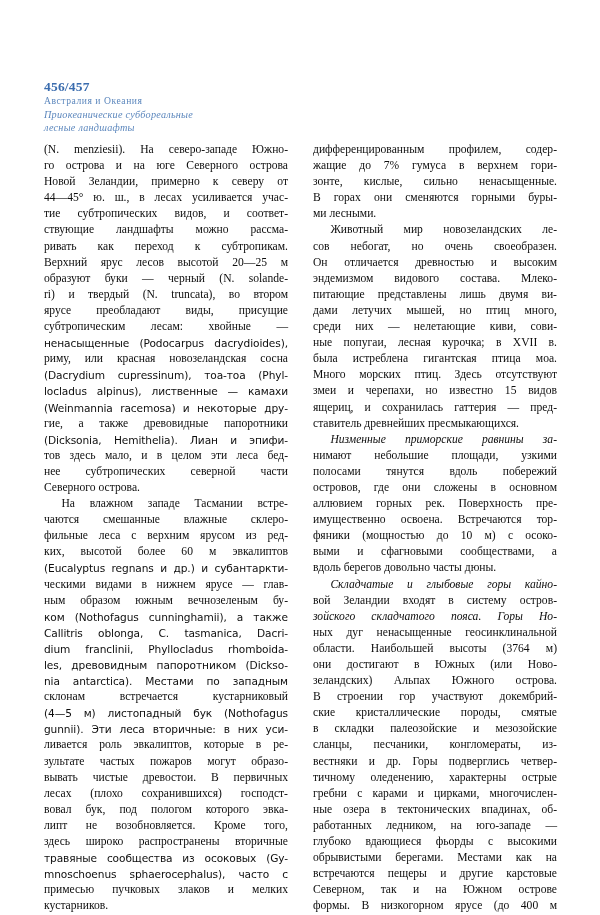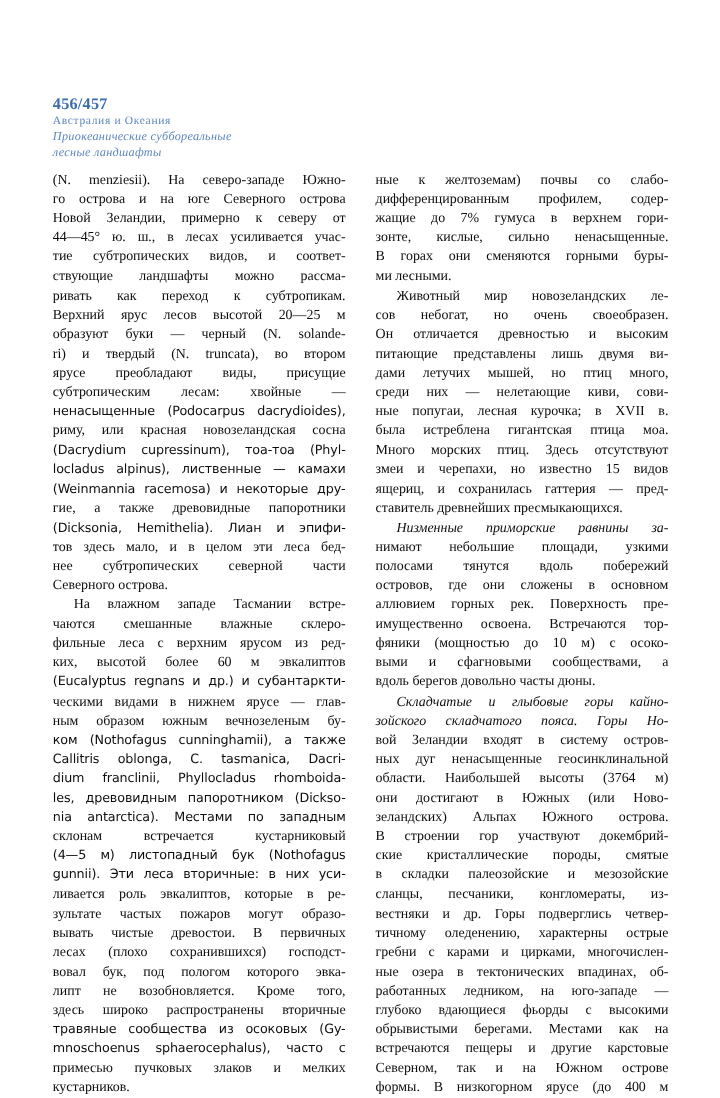--- a/index.html
+++ b/index.html
@@ -179,32 +179,32 @@
     <p class="cont">
       <span class="ln ind">Первичные леса равнин и низкогорий</span>
 
     </p>
 
   </div>
 
   <div class="col col-right">
 
     <p class="cont">
-      <span class="ln">ные к желтоземам) почвы со слабо-</span>
       <span class="ln">дифференцированным профилем, содер-</span>
       <span class="ln">жащие до 7% гумуса в верхнем гори-</span>
       <span class="ln">зонте, кислые, сильно ненасыщенные.</span>
       <span class="ln">В горах они сменяются горными буры-</span>
       <span class="ln last">ми лесными.</span>
     </p>
 
     <p class="cont">
       <span class="ln ind">Животный мир новозеландских ле-</span>
       <span class="ln">сов небогат, но очень своеобразен.</span>
       <span class="ln">Он отличается древностью и высоким</span>
+      <span class="ln">эндемизмом видового состава. Млеко-</span>
       <span class="ln">питающие представлены лишь двумя ви-</span>
       <span class="ln">дами летучих мышей, но птиц много,</span>
       <span class="ln">среди них — нелетающие киви, сови-</span>
       <span class="ln">ные попугаи, лесная курочка; в XVII в.</span>
       <span class="ln">была истреблена гигантская птица моа.</span>
       <span class="ln">Много морских птиц. Здесь отсутствуют</span>
       <span class="ln">змеи и черепахи, но известно 15 видов</span>
       <span class="ln">ящериц, и сохранилась гаттерия — пред-</span>
       <span class="ln last">ставитель древнейших пресмыкающихся.</span>
     </p>
@@ -216,22 +216,22 @@
       <span class="ln">островов, где они сложены в основном</span>
       <span class="ln">аллювием горных рек. Поверхность пре-</span>
       <span class="ln">имущественно освоена. Встречаются тор-</span>
       <span class="ln">фяники (мощностью до 10 м) с осоко-</span>
       <span class="ln">выми и сфагновыми сообществами, а</span>
       <span class="ln last">вдоль берегов довольно часты дюны.</span>
     </p>
 
     <p class="cont">
       <span class="ln ind it-head">Складчатые и глыбовые горы кайно-</span>
+      <span class="ln">вой Зеландии входят в систему остров-</span>
       <span class="ln"><span class="it-head">зойского складчатого пояса. Горы Но-</span></span>
-      <span class="ln">вой Зеландии входят в систему остров-</span>
       <span class="ln">ных дуг ненасыщенные геосинклинальной</span>
       <span class="ln">области. Наибольшей высоты (3764 м)</span>
       <span class="ln">они достигают в Южных (или Ново-</span>
       <span class="ln">зеландских) Альпах Южного острова.</span>
       <span class="ln">В строении гор участвуют докембрий-</span>
       <span class="ln">ские кристаллические породы, смятые</span>
       <span class="ln">в складки палеозойские и мезозойские</span>
       <span class="ln">сланцы, песчаники, конгломераты, из-</span>
       <span class="ln">вестняки и др. Горы подверглись четвер-</span>
       <span class="ln">тичному оледенению, характерны острые</span>

